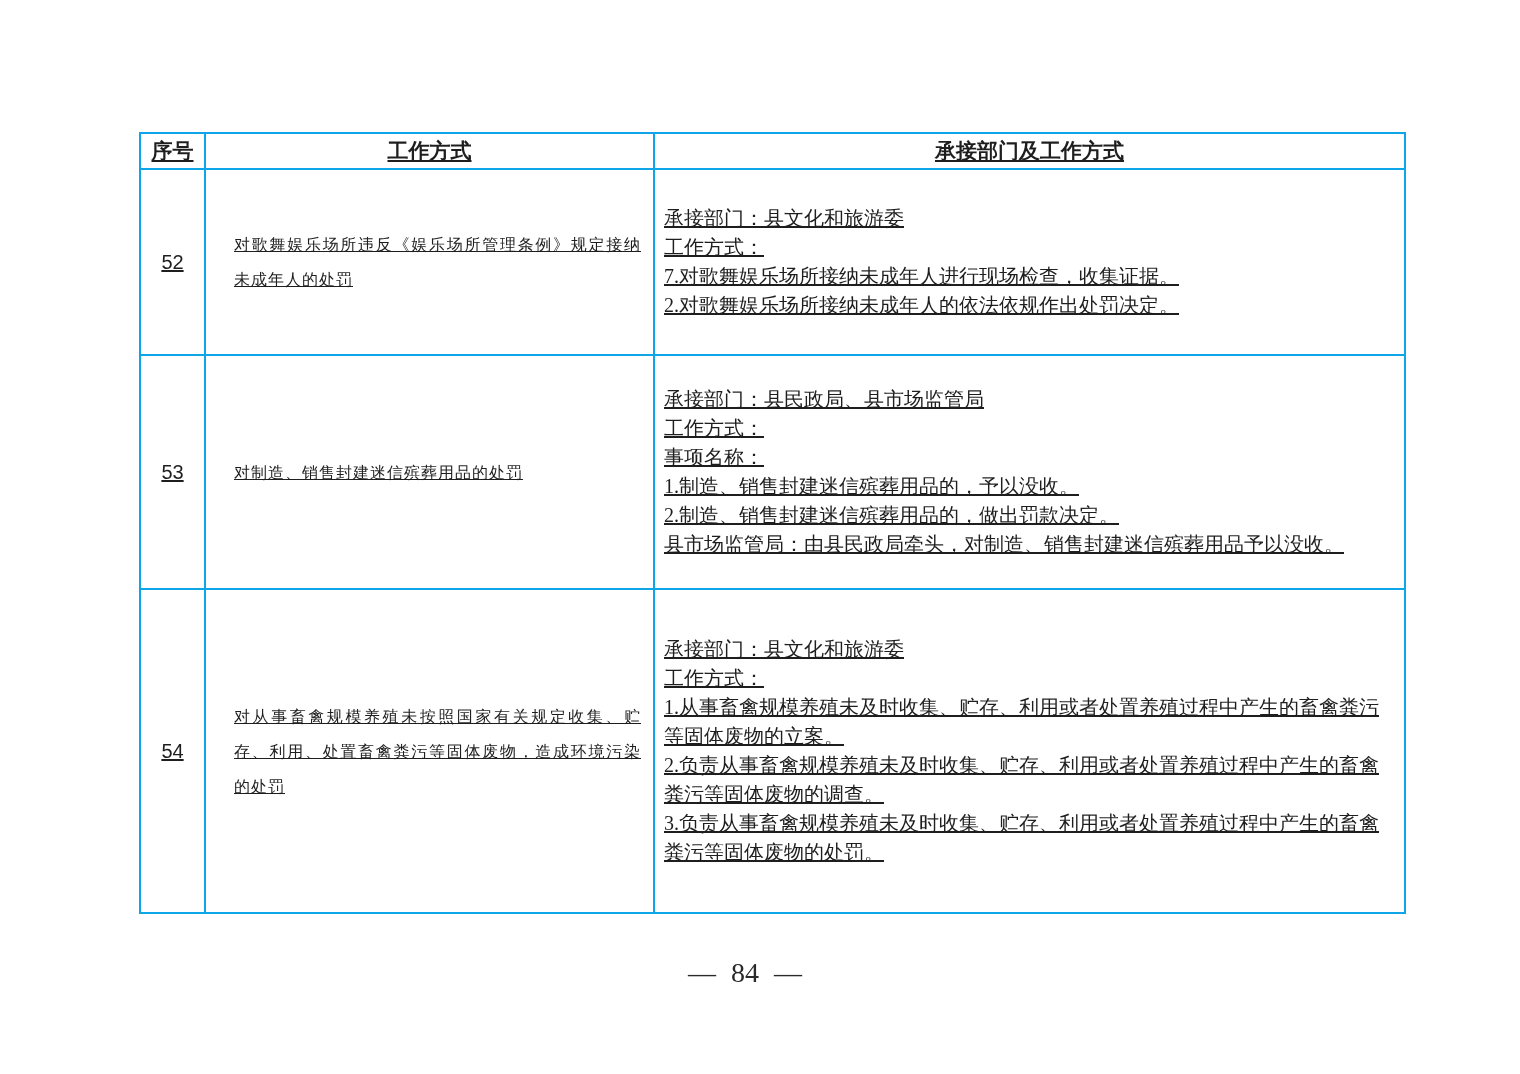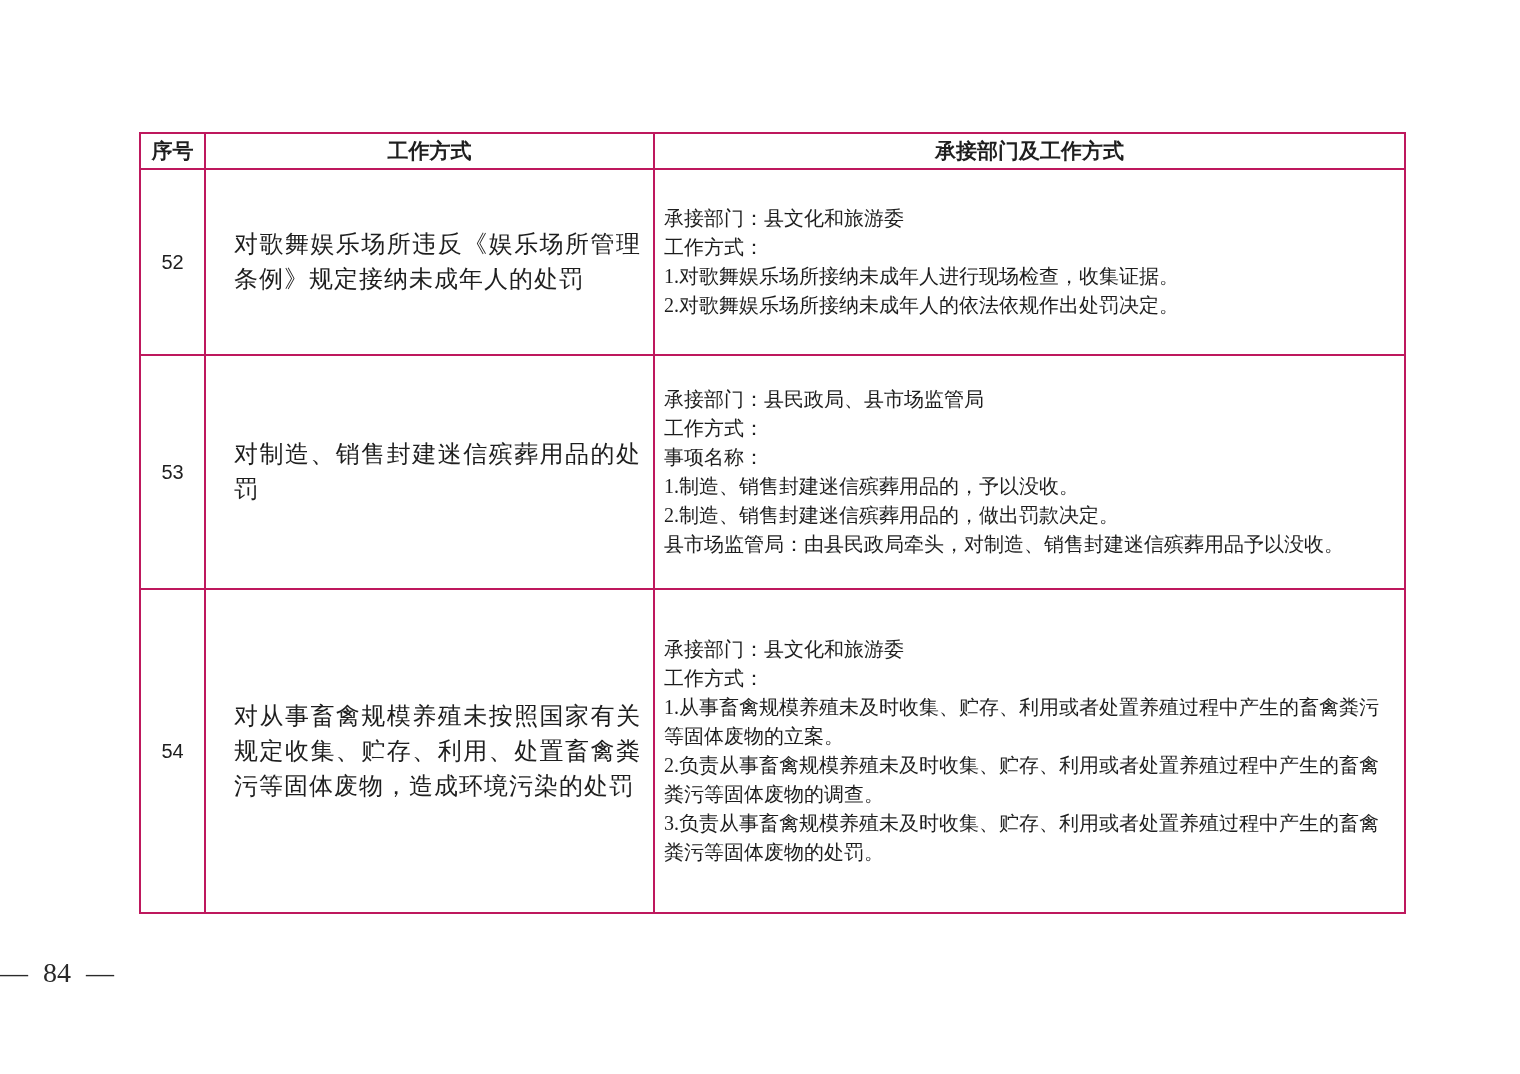--- a/index.html
+++ b/index.html
@@ -16,22 +16,23 @@
   }
   .doc-table {
     position: absolute;
     left: 139px;
     top: 132px;
     width: 1265px;
     border-collapse: collapse;
     table-layout: fixed;
   }
   .doc-table td, .doc-table th {
-    border: 2px solid #be185d;
+    border: 2px solid #0ea5e9;
     overflow: hidden;
+    text-decoration: underline;
   }
   .doc-table thead th {
     height: 34px;
     font-family: "Liberation Sans", "DejaVu Sans", sans-serif;
     font-weight: bold;
     font-size: 21px;
     text-align: center;
     vertical-align: middle;
     padding: 0;
   }
@@ -41,39 +42,39 @@
   .no-cell {
     text-align: center;
     vertical-align: middle;
     font-family: "Liberation Sans", "DejaVu Sans", sans-serif;
     font-size: 20px;
     padding: 8px;
   }
   .name-cell {
     vertical-align: middle;
     padding: 0 12px 0 28px;
-    font-size: 24px;
+    font-size: 16px;
     line-height: 35px;
     letter-spacing: 1px;
     text-align: justify;
   }
   .detail-cell {
     vertical-align: middle;
     padding: 6px 8px 6px 9px;
     font-size: 20px;
   }
   .detail-line {
     line-height: 29px;
   }
   .page-footer {
     position: absolute;
     top: 957px;
     left: 0;
     width: 1490px;
-    text-align: left;
+    text-align: center;
     font-family: "Liberation Serif", "DejaVu Serif", serif;
     font-size: 28px;
     word-spacing: 8px;
     color: #2a2a2a;
   }
 </style>
 </head>
 <body>
 
 <table class="doc-table">
@@ -89,21 +90,21 @@
       <th>承接部门及工作方式</th>
     </tr>
   </thead>
   <tbody>
     <tr class="row-52">
       <td class="no-cell">52</td>
       <td class="name-cell">对歌舞娱乐场所违反《娱乐场所管理条例》规定接纳未成年人的处罚</td>
       <td class="detail-cell">
         <div class="detail-line">承接部门：县文化和旅游委</div>
         <div class="detail-line">工作方式：</div>
-        <div class="detail-line">1.对歌舞娱乐场所接纳未成年人进行现场检查，收集证据。</div>
+        <div class="detail-line">7.对歌舞娱乐场所接纳未成年人进行现场检查，收集证据。</div>
         <div class="detail-line">2.对歌舞娱乐场所接纳未成年人的依法依规作出处罚决定。</div>
       </td>
     </tr>
     <tr class="row-53">
       <td class="no-cell">53</td>
       <td class="name-cell">对制造、销售封建迷信殡葬用品的处罚</td>
       <td class="detail-cell">
         <div class="detail-line">承接部门：县民政局、县市场监管局</div>
         <div class="detail-line">工作方式：</div>
         <div class="detail-line">事项名称：</div>

